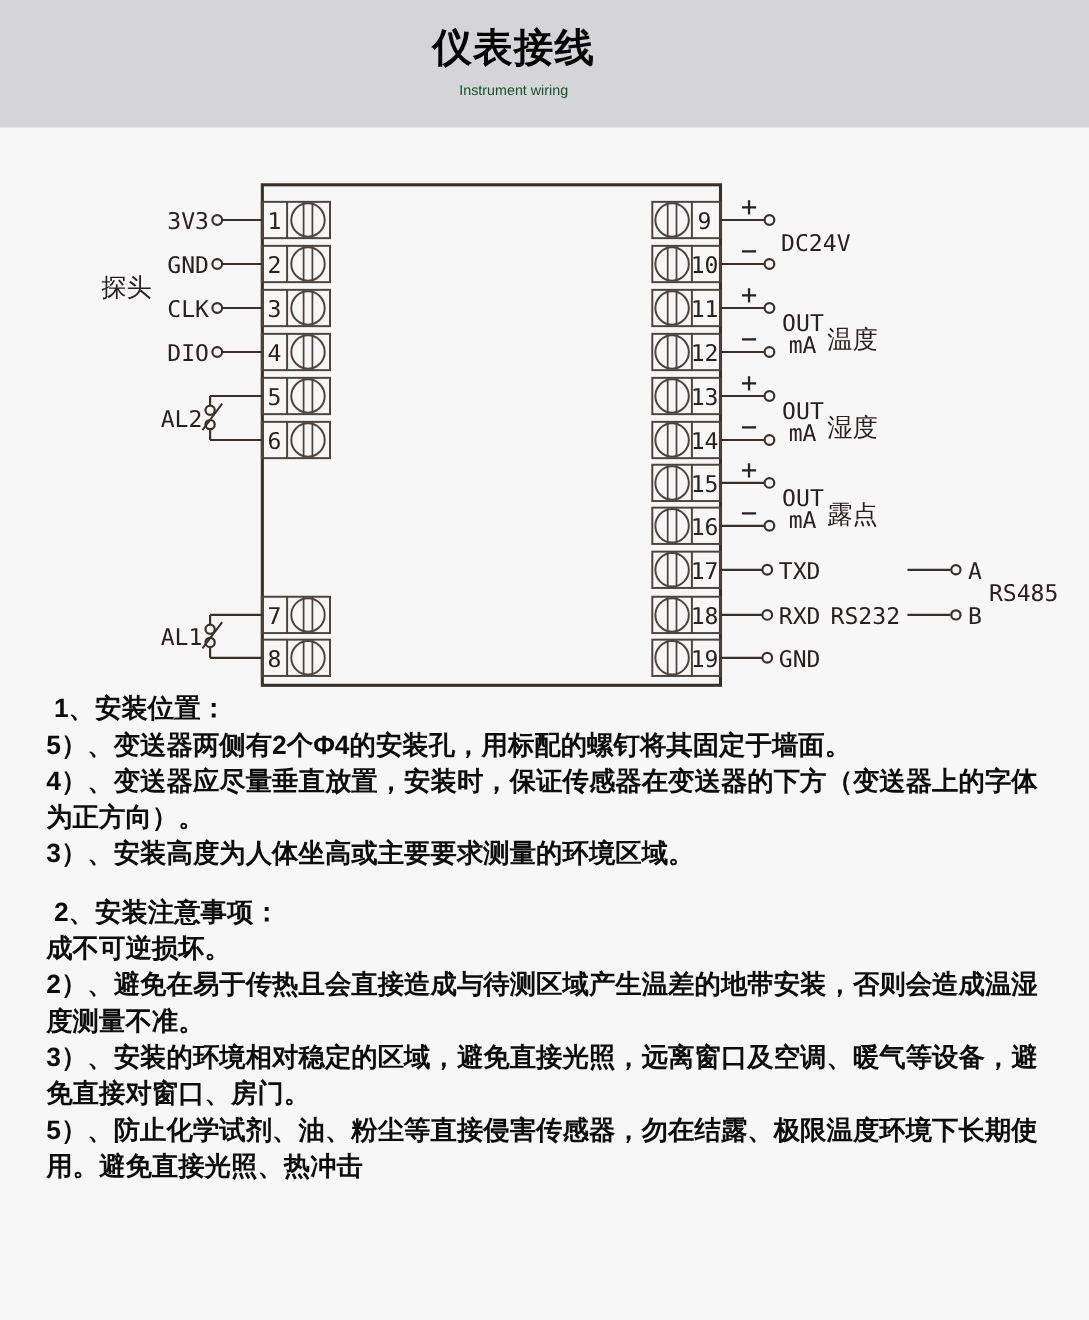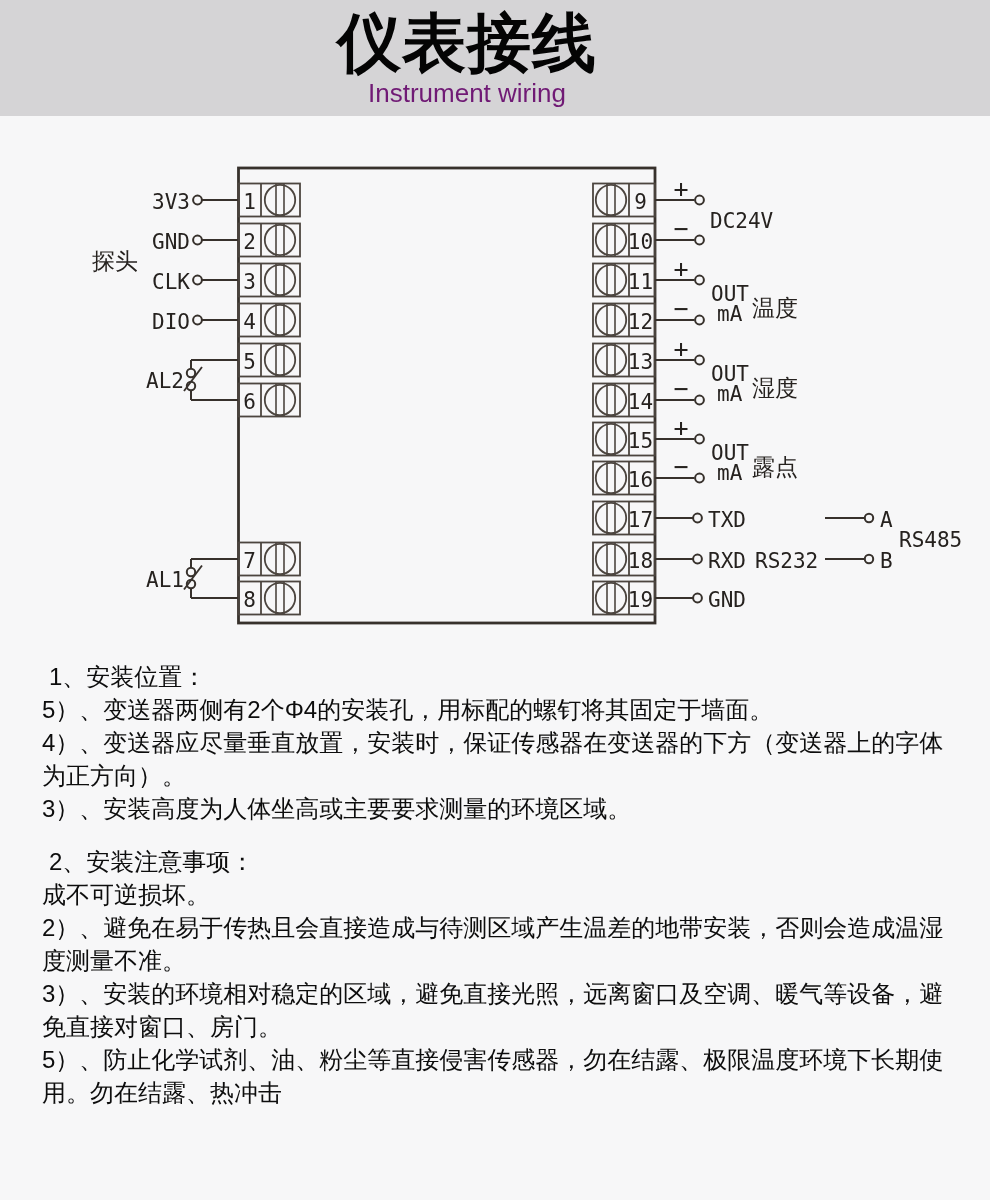--- a/index.html
+++ b/index.html
@@ -9,41 +9,41 @@
     --trect:#4c453f;
     --text:#26221f;
     --text-strong:#0d0d0d;
   }
   html,body{margin:0;padding:0;background:#ffffff;}
   .page{position:relative;width:990px;height:1200px;background:var(--page-bg);overflow:hidden;
         font-family:"Liberation Sans",sans-serif;}
   
   .band{position:absolute;top:0;left:0;width:990px;height:116px;background:var(--header-band);
         text-align:center;padding-right:56px;box-sizing:border-box;}
-  .band h1{margin:0;padding-top:16px;font-size:64px;line-height:54px;font-weight:700;
+  .band h1{margin:0;padding-top:16px;font-size:36px;line-height:54px;font-weight:700;
            letter-spacing:1px;color:#040404;}
-  .band .subtitle{margin-top:12px;font-size:26px;line-height:22px;color:#701a75;}
+  .band .subtitle{margin-top:1px;font-size:13px;line-height:22px;color:#14532d;}
   
   #diagram{position:absolute;left:0;top:0;width:990px;height:1200px;pointer-events:none;}
   #diagram .box{fill:none;stroke:var(--line);stroke-width:2.8;}
   #diagram .trect{fill:none;stroke:var(--trect);stroke-width:1.8;}
   #diagram .slot{stroke:var(--trect);stroke-width:1.6;}
   #diagram .wire{stroke:var(--line);stroke-width:2;fill:none;}
   #diagram .thin{stroke-width:1.8;}
   #diagram .node{fill:var(--page-bg);stroke:var(--line);stroke-width:2;}
   #diagram text{fill:var(--text);}
   #diagram .num,#diagram .lbl,#diagram .sign{font-family:"DejaVu Sans Mono",monospace;}
   #diagram .num{font-size:21px;text-anchor:middle;dominant-baseline:central;}
   #diagram .lbl{font-size:21px;dominant-baseline:central;}
   #diagram .end{text-anchor:end;}
   #diagram .sign{font-size:25px;text-anchor:middle;dominant-baseline:central;}
   #diagram .cjk{font-size:23px;font-family:"Liberation Sans",sans-serif;dominant-baseline:central;}
   
-  #instructions{position:absolute;left:42px;top:660px;width:930px;
-                font-size:24px;font-weight:400;color:var(--text-strong);}
+  #instructions{position:absolute;left:42px;top:628px;width:930px;
+                font-size:24px;font-weight:700;color:var(--text-strong);}
   #instructions .line{height:33px;line-height:33px;white-space:nowrap;}
   #instructions .head{padding-left:7px;}
   #instructions .section + .section{margin-top:20px;}
 </style>
 </head>
 <body>
 
 <div class="page">
   <header class="band">
     <h1>仪表接线</h1>
@@ -309,16 +309,16 @@
         <div class="line">3）、安装高度为人体坐高或主要要求测量的环境区域。</div>
       </div>
       <div class="section">
         <div class="line head">2、安装注意事项：</div>
         <div class="line">成不可逆损坏。</div>
         <div class="line">2）、避免在易于传热且会直接造成与待测区域产生温差的地带安装，否则会造成温湿</div>
         <div class="line">度测量不准。</div>
         <div class="line">3）、安装的环境相对稳定的区域，避免直接光照，远离窗口及空调、暖气等设备，避</div>
         <div class="line">免直接对窗口、房门。</div>
         <div class="line">5）、防止化学试剂、油、粉尘等直接侵害传感器，勿在结露、极限温度环境下长期使</div>
-        <div class="line">用。勿在结露、热冲击</div>
+        <div class="line">用。避免直接光照、热冲击</div>
       </div>
     </div>
 </div>
 
 </body></html>

